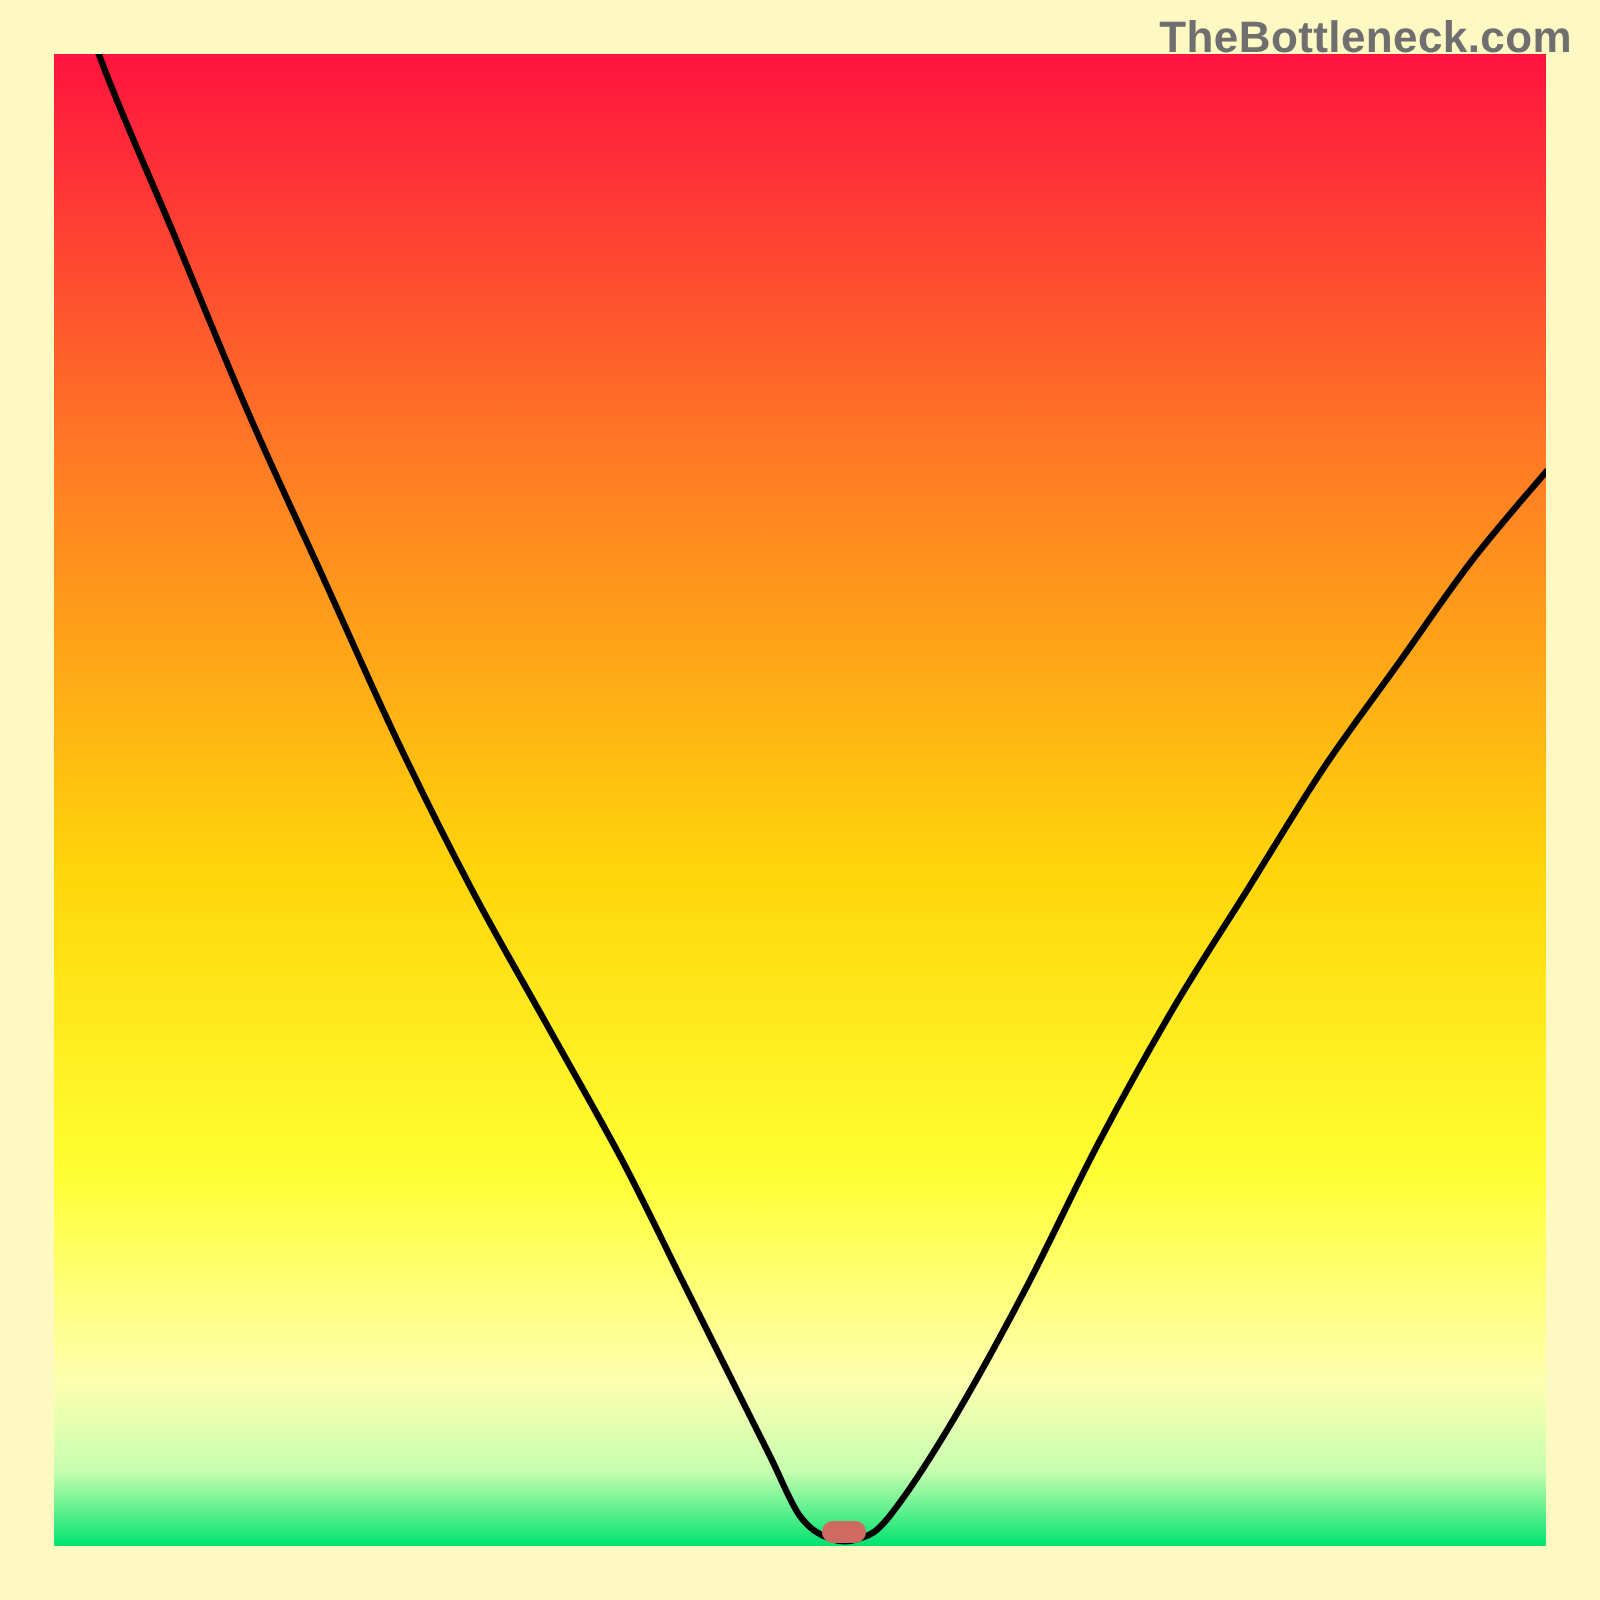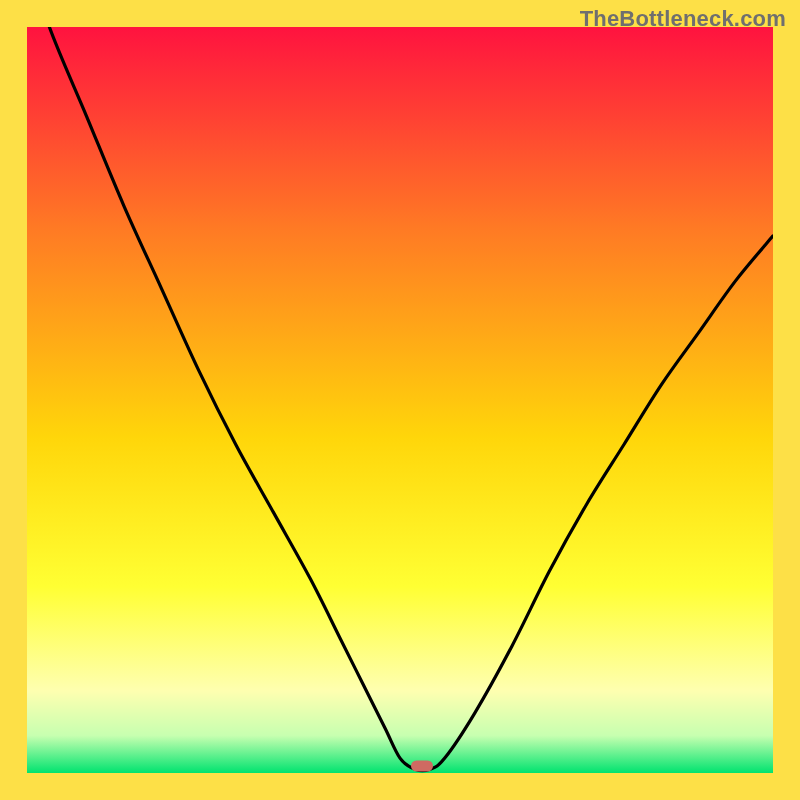--- a/index.html
+++ b/index.html
@@ -8,21 +8,21 @@
     width: 800px;
     height: 800px;
     background: #000;
     overflow: hidden;
     font-family: Arial, Helvetica, sans-serif;
   }
   .frame {
     position: relative;
     width: 800px;
     height: 800px;
-    background: #fde047;
+    background: #fef9c3;
   }
   .watermark {
     position: absolute;
     top: 6px;
     right: 14px;
     color: #6f6f6f;
     font-size: 22px;
     font-weight: 600;
     letter-spacing: 0.2px;
     z-index: 30;

